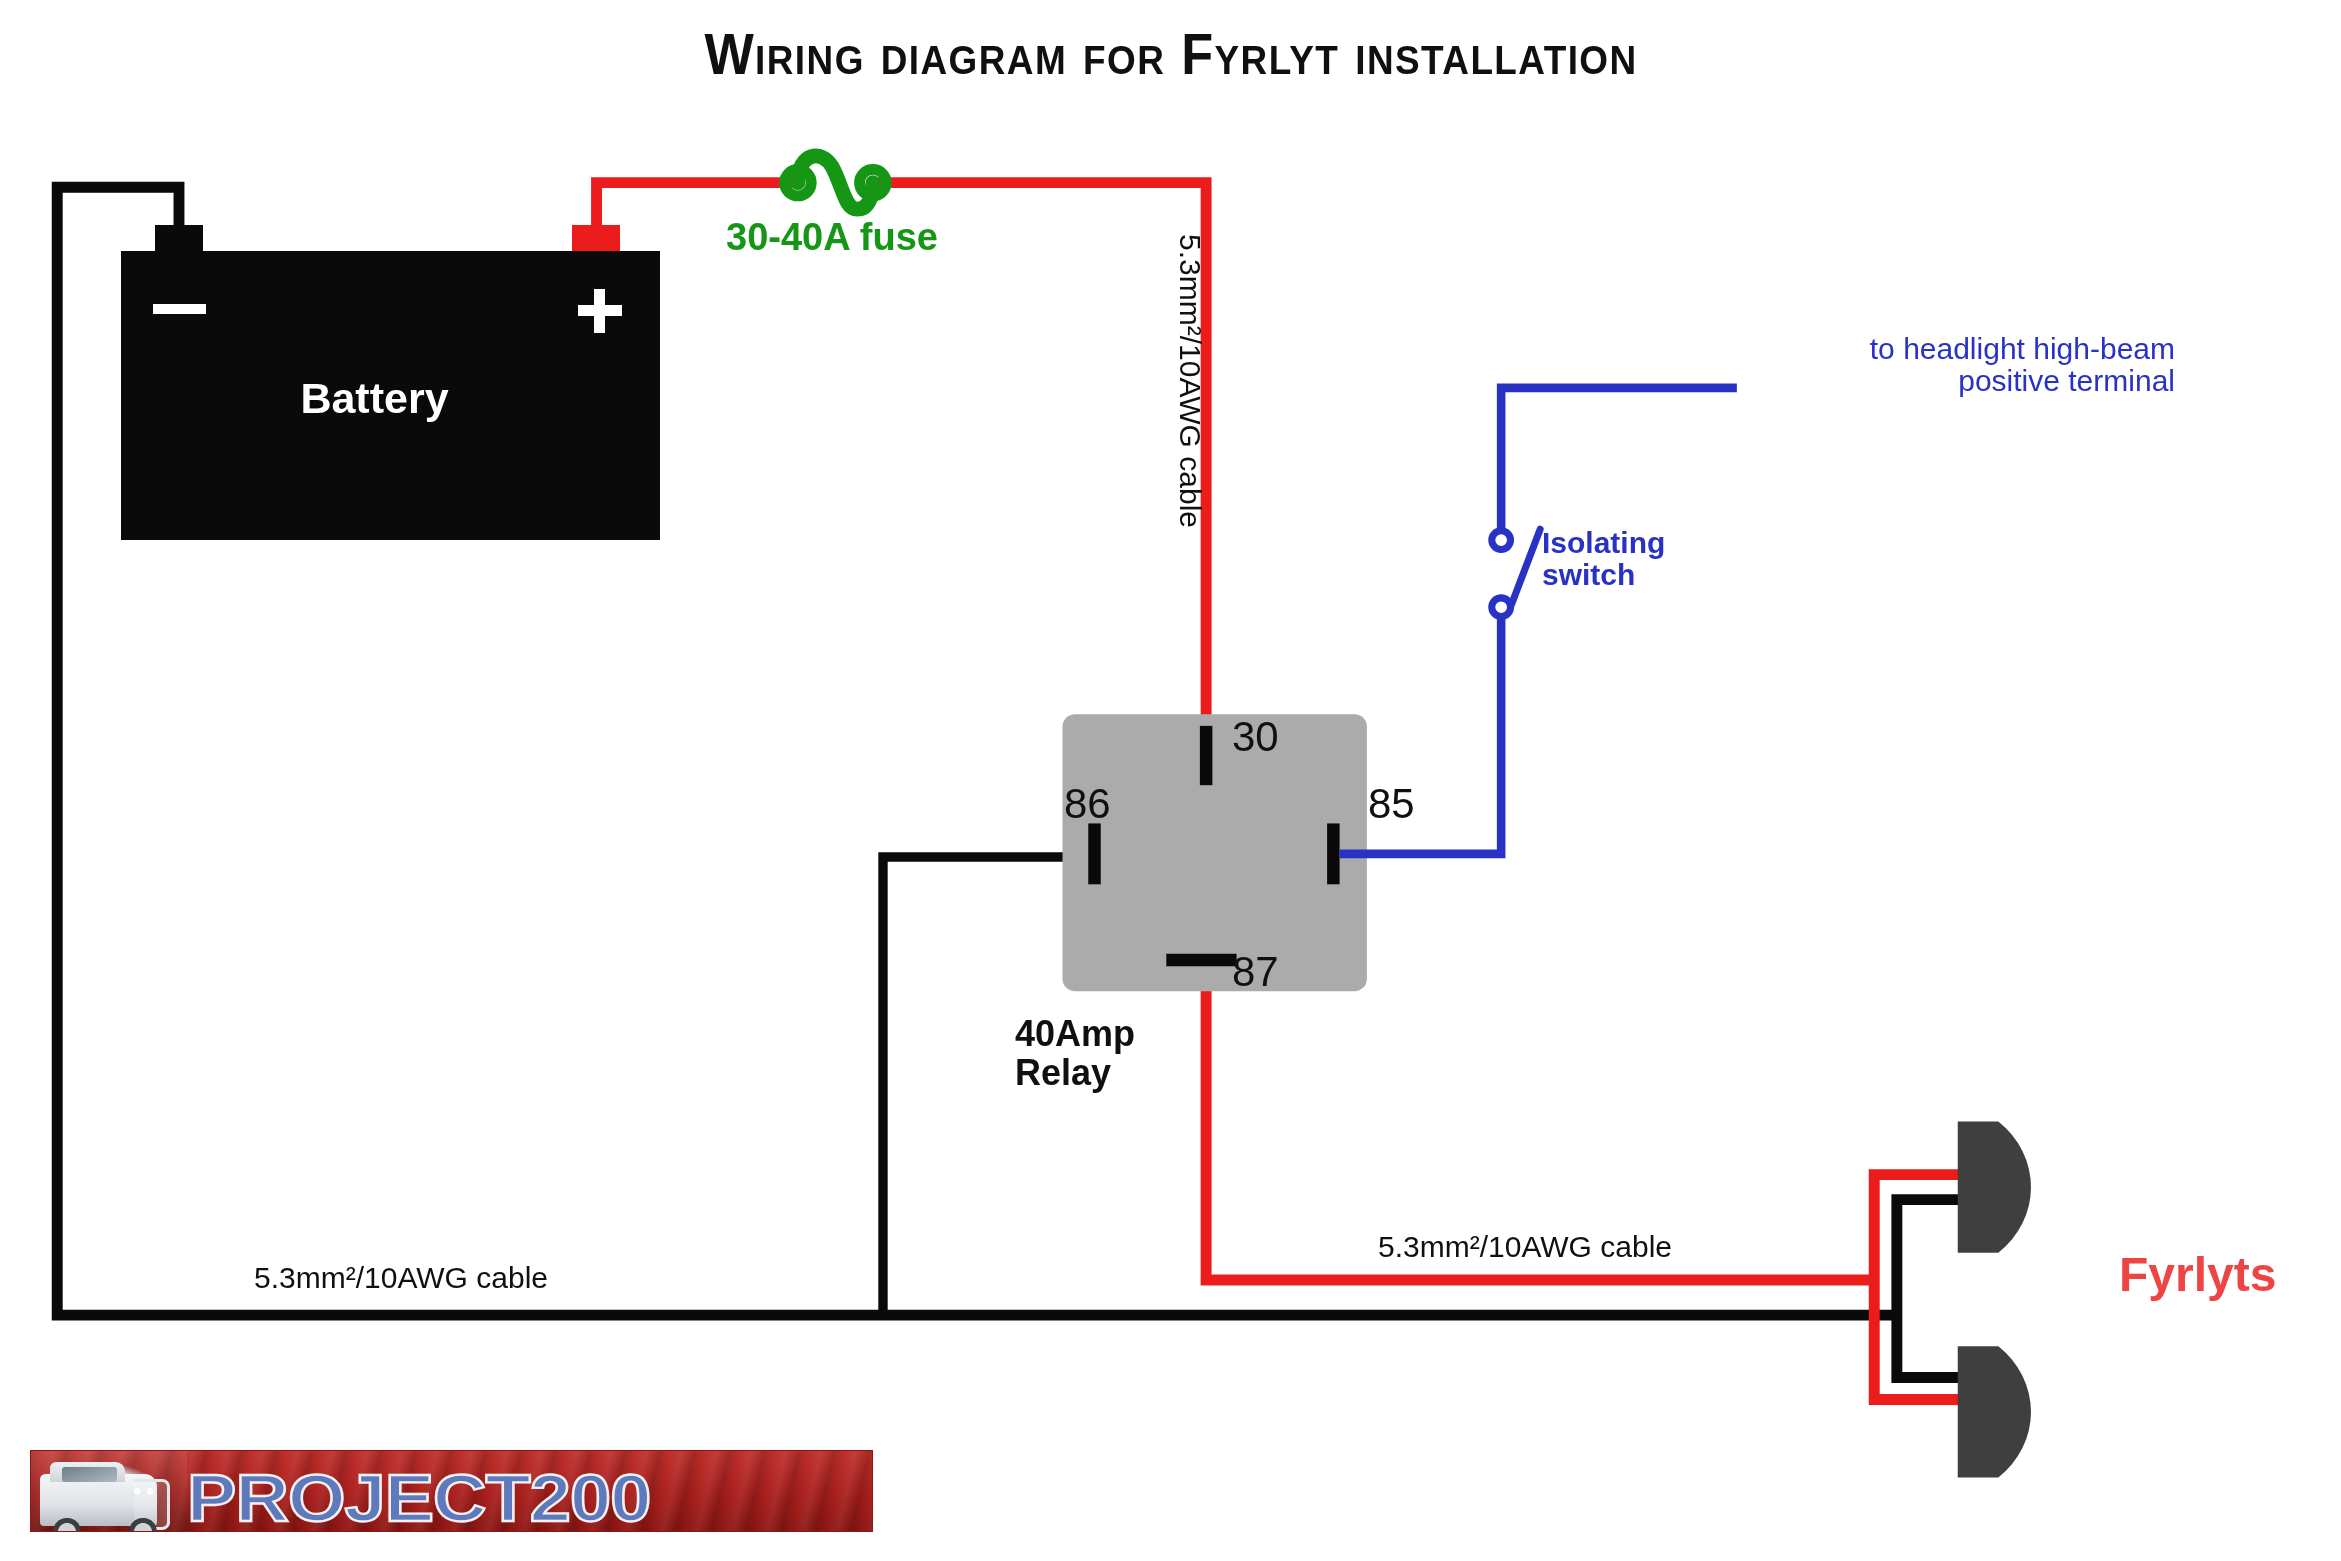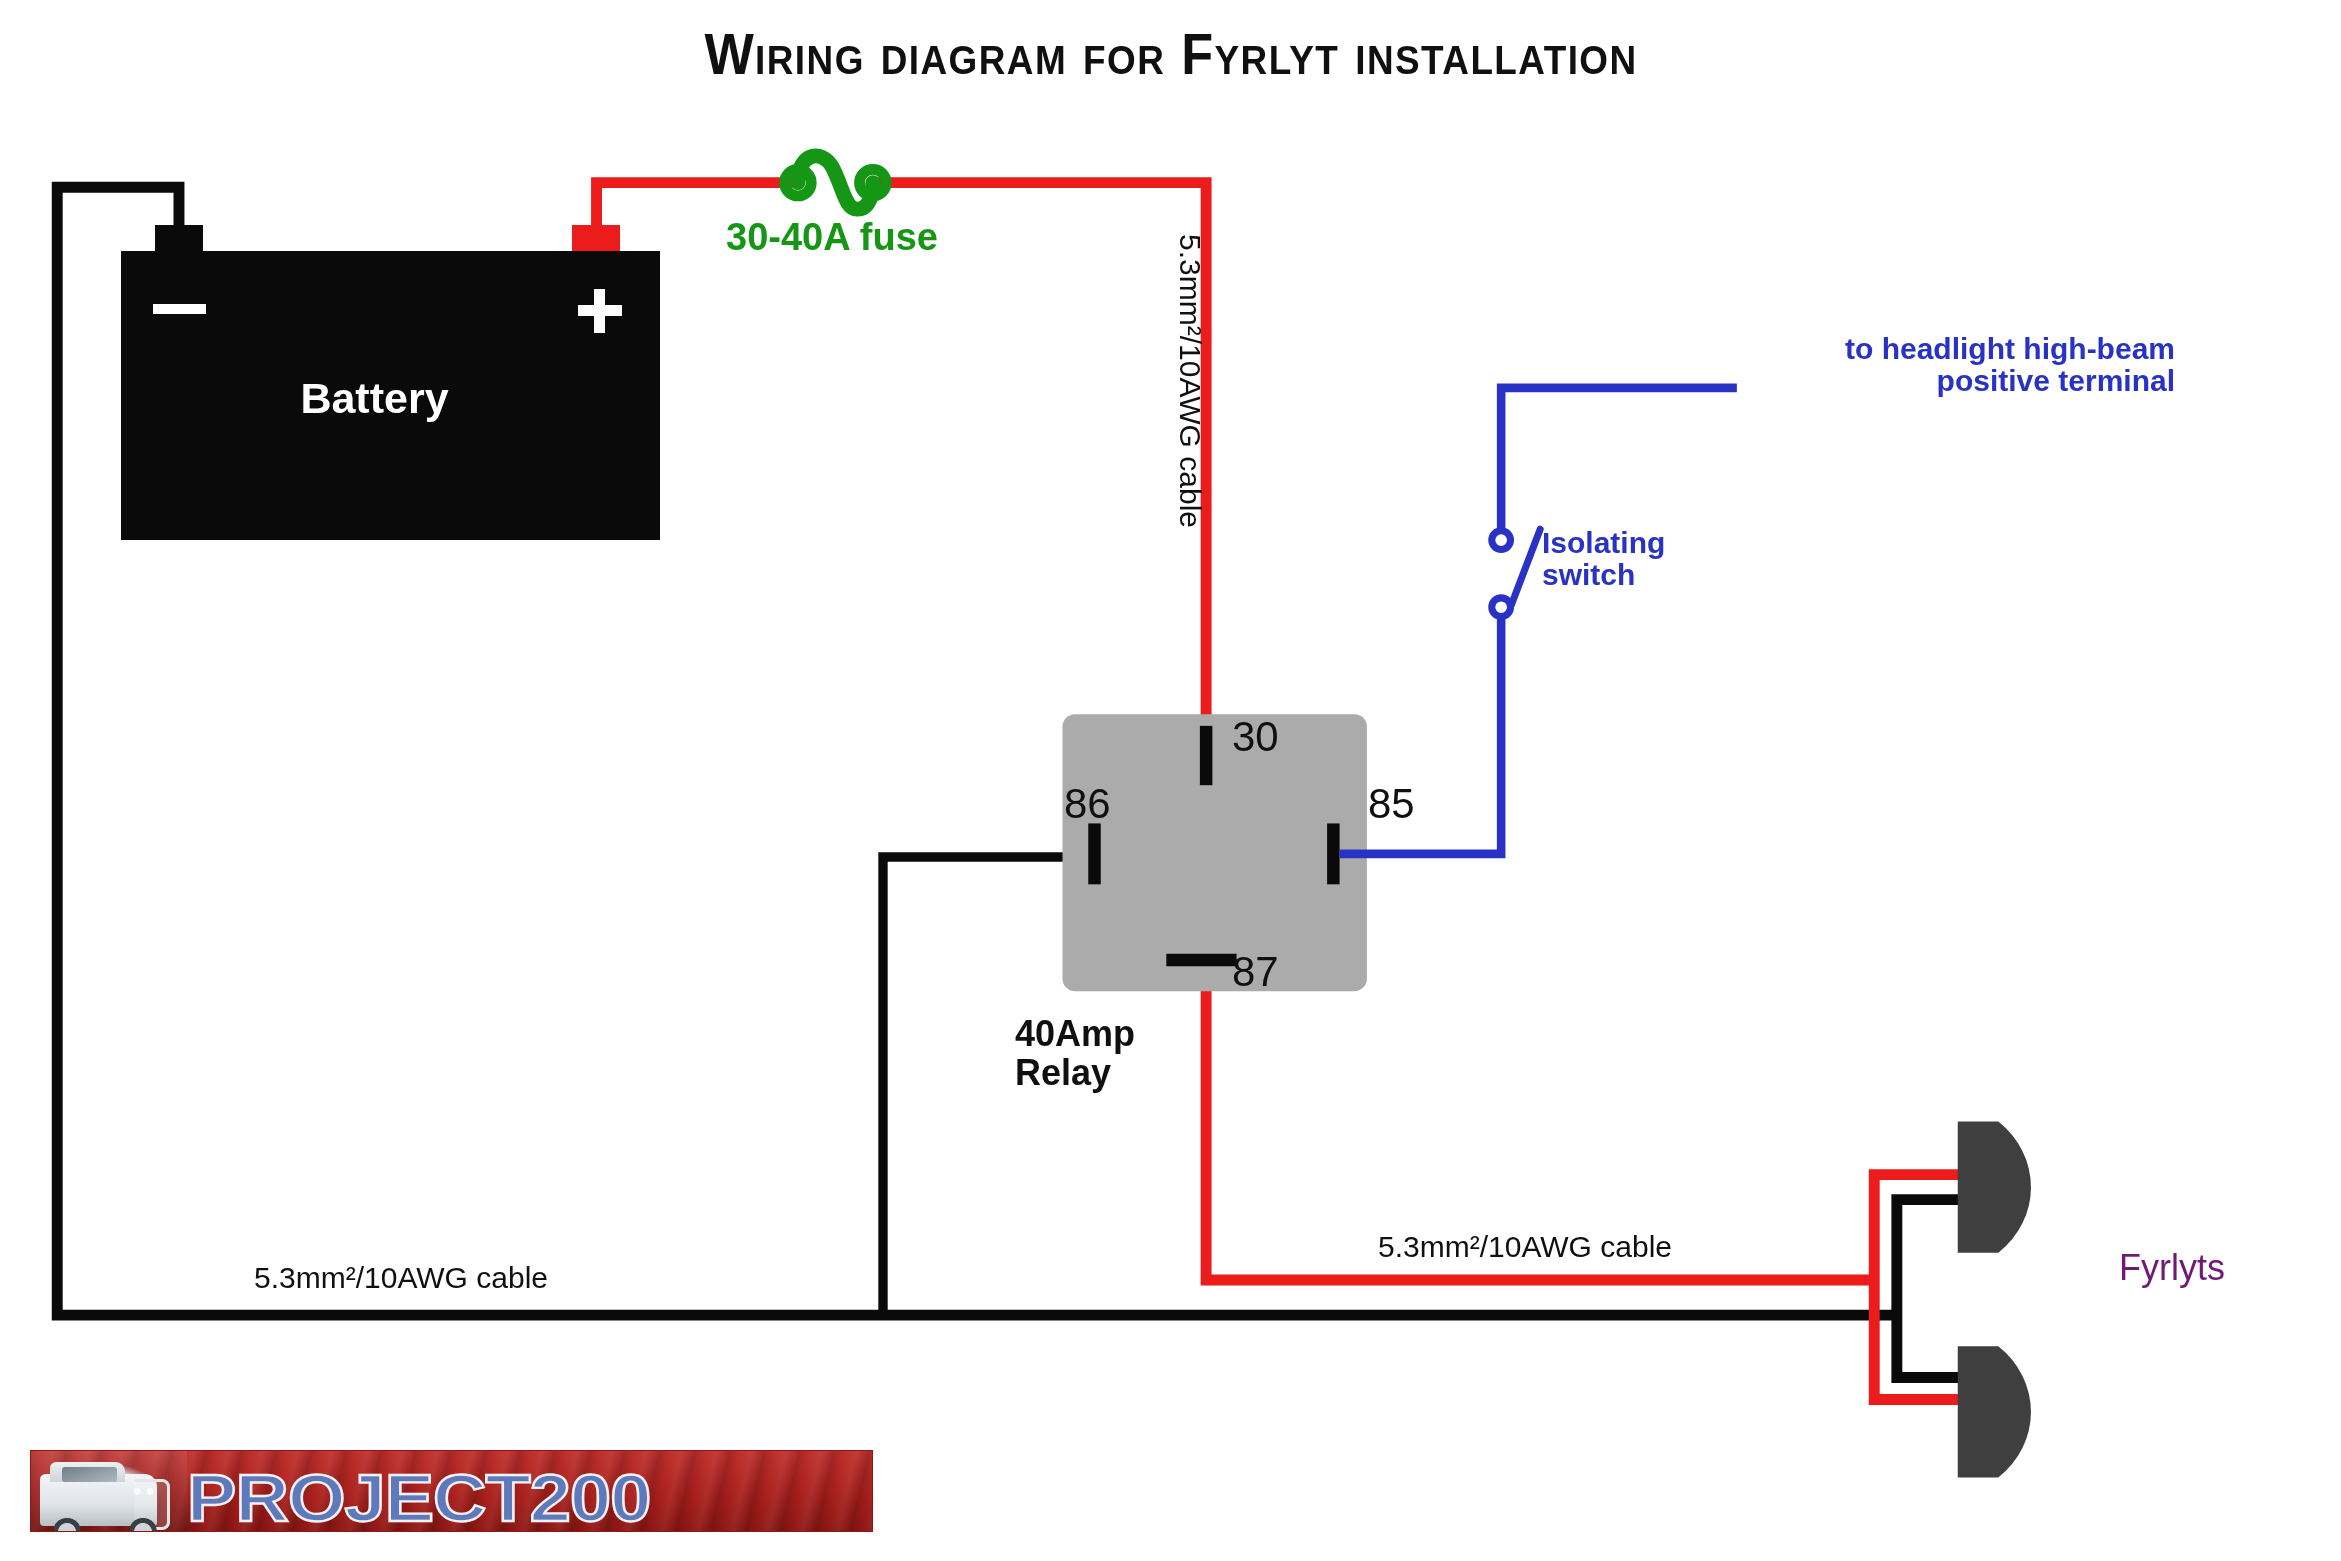--- a/index.html
+++ b/index.html
@@ -132,21 +132,21 @@
   }
   #terminal-30-label { left: 1232px; top: 714px; font-size: 42px; font-weight: 400; color: #101010; }
   #terminal-86-label { left: 1064px; top: 781px; font-size: 42px; font-weight: 400; color: #101010; }
   #terminal-85-label { left: 1368px; top: 781px; font-size: 42px; font-weight: 400; color: #101010; }
   #terminal-87-label { left: 1232px; top: 949px; font-size: 42px; font-weight: 400; color: #101010; }
 
   #headlight-label {
     left: 1753px;
     top: 333px;
     font-size: 30px;
-    font-weight: 700;
+    font-weight: 400;
     color: #2832c4;
     text-align: right;
     width: 422px;
   }
   #isolating-switch-label {
     left: 1542px;
     top: 527px;
     font-size: 30px;
     font-weight: 700;
     color: #2832c4;
@@ -161,23 +161,23 @@
   #cable-label-bottom-right {
     left: 1378px;
     top: 1231px;
     font-size: 30px;
     font-weight: 400;
     color: #101010;
   }
   #fyrlyts-label {
     left: 2119px;
     top: 1249px;
-    font-size: 36px;
-    font-weight: 400;
-    color: #701a75;
+    font-size: 48px;
+    font-weight: 700;
+    color: #ef4444;
   }
 
   
   #watermark-row {
     position: absolute;
     left: 61px;
     top: 1386px;
     display: flex;
     align-items: baseline;
     gap: 31px;

